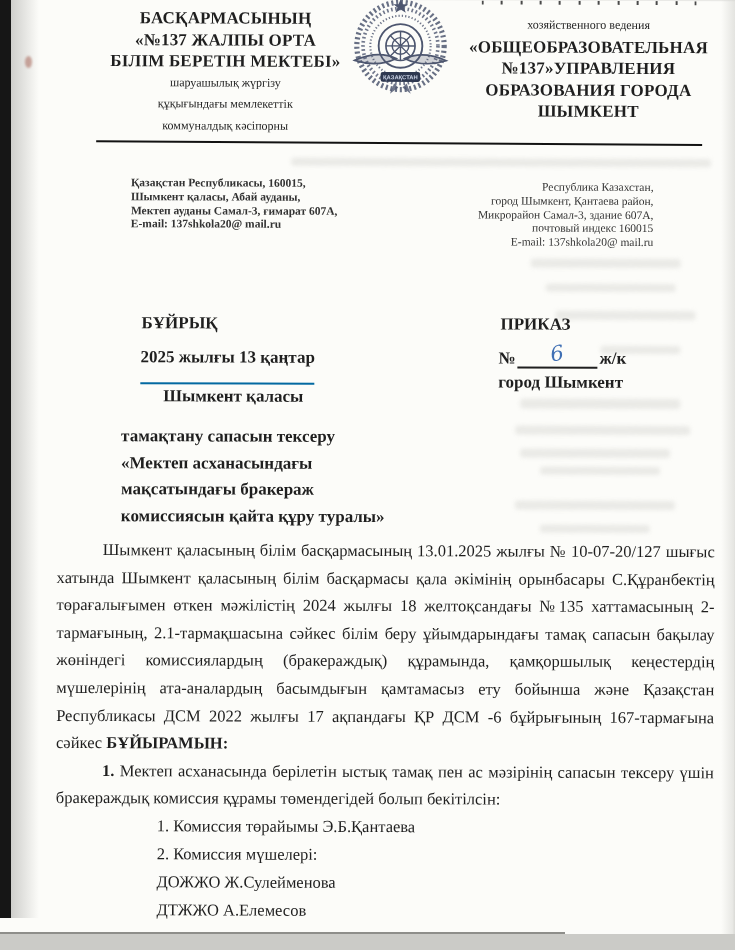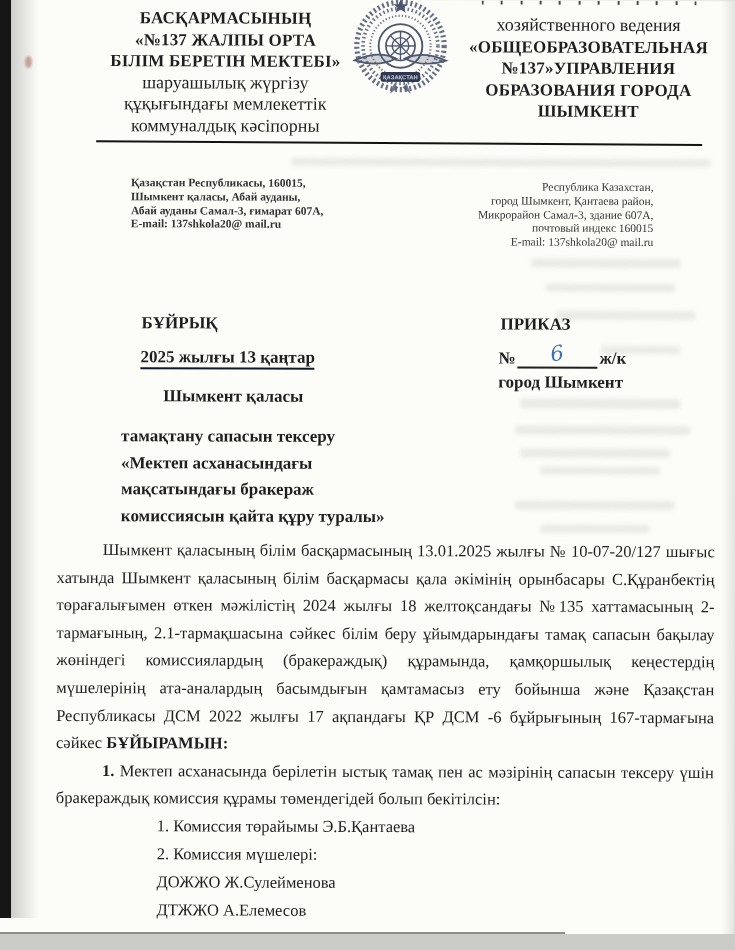--- a/index.html
+++ b/index.html
@@ -21,36 +21,36 @@
     background:linear-gradient(to left,#d4d4d0,rgba(252,252,249,0));opacity:.6;}
   .edge-bottom{position:absolute;left:0;top:934px;width:735px;height:16px;background:#cbcbc7;}
   .edge-bottom-line{position:absolute;left:0;top:932px;width:565px;height:2px;background:#8e8e8a;}
   .smudge{position:absolute;left:25px;top:56px;width:7px;height:12px;border-radius:50%;
     background:rgba(150,70,55,.45);filter:blur(1px);}
   .ghost{position:absolute;background:#dededa;filter:blur(2px);opacity:.6;border-radius:3px;}
   
   .hdr-left{position:absolute;left:100px;top:8px;width:248px;text-align:center;}
   .hdr-right{position:absolute;left:443px;top:14px;width:288px;text-align:center;}
   .hdr-bold{font-weight:bold;font-size:17px;line-height:21.5px;letter-spacing:.2px;}
-  .hdr-reg{font-size:18px;line-height:21.5px;}
+  .hdr-reg{font-size:12px;line-height:21.5px;}
   .clipped-row{position:absolute;left:480px;top:0;width:215px;height:5px;display:flex;
     justify-content:space-between;align-items:flex-start;overflow:hidden;}
   .clipped-row i{display:block;width:2px;height:4px;background:#4a4a4a;}
   .emblem{position:absolute;left:347px;top:-2px;width:104px;height:104px;}
   
   .divider{position:absolute;left:95px;top:142px;width:606px;height:2px;background:#121212;
     transform:rotate(0.15deg);}
   
   .addr{position:absolute;font-size:11.5px;line-height:13.8px;color:#333;}
   .addr-left{left:130px;top:177px;font-weight:bold;}
   .addr-right{left:477px;top:180px;text-align:right;}
   
   .b17{font-weight:bold;font-size:17px;}
   .pos{position:absolute;}
-  .date-line{border-bottom:2px solid #0f172a;padding-bottom:1px;}
+  .date-line{border-bottom:2px solid #0369a1;padding-bottom:16px;}
   .num-row{display:flex;align-items:flex-end;font-weight:bold;font-size:17px;}
   .num-blank{display:inline-block;width:80px;border-bottom:2px solid #1f1f1f;
     text-align:center;height:22px;margin:0 2px;}
   .hand{font-family:"DejaVu Serif",serif;font-style:italic;font-weight:normal;
     color:#3f6fb4;font-size:21px;display:inline-block;transform:rotate(-9deg);line-height:18px;}
   
   .subject{position:absolute;left:121px;top:424px;width:360px;
     font-weight:bold;font-size:17px;line-height:26.5px;}
   
   .body-text{position:absolute;left:57px;top:537px;width:658px;
@@ -126,21 +126,21 @@
     <div class="hdr-bold">№137»УПРАВЛЕНИЯ</div>
     <div class="hdr-bold">ОБРАЗОВАНИЯ ГОРОДА</div>
     <div class="hdr-bold">ШЫМКЕНТ</div>
   </div>
 
   <div class="divider"></div>
 
   <div class="addr addr-left">
     <div>Қазақстан  Республикасы, 160015,</div>
     <div>Шымкент қаласы, Абай ауданы,</div>
-    <div>Абай ауданы    Самал-3, ғимарат 607А,</div>
+    <div>Мектеп ауданы    Самал-3, ғимарат 607А,</div>
     <div>E-mail: 137shkola20@ mail.ru</div>
   </div>
   <div class="addr addr-right">
     <div>Республика Казахстан,</div>
     <div>город  Шымкент, Қантаева район,</div>
     <div>Микрорайон Самал-3, здание 607А,</div>
     <div>почтовый индекс  160015</div>
     <div>E-mail: 137shkola20@ mail.ru</div>
   </div>
 

